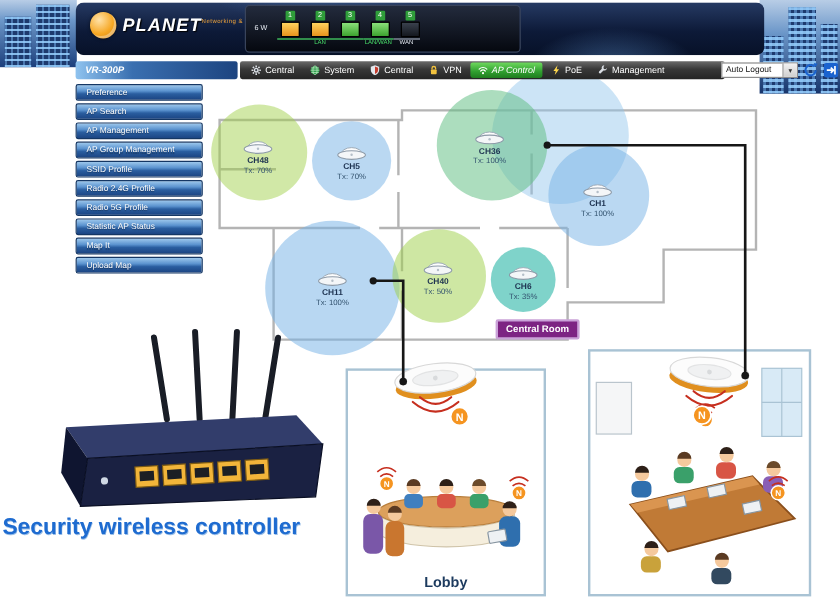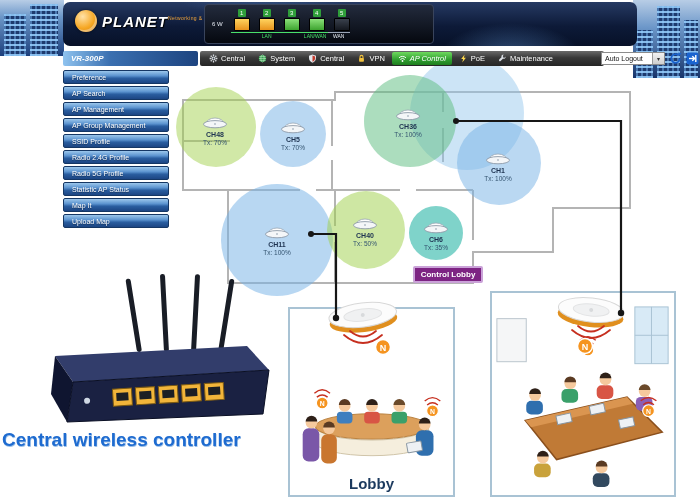--- a/index.html
+++ b/index.html
@@ -83,21 +83,21 @@
   .connectors{position:absolute;left:0;top:0;width:700px;height:503px;z-index:8;pointer-events:none;}
 
   
   .router{position:absolute;left:15px;top:272px;width:260px;height:160px;z-index:4;}
   .ctl-label{position:absolute;left:2px;top:429px;font-size:19px;font-weight:bold;color:#1e6bd0;z-index:4;
     text-shadow:.5px .5px 0 #9cc0e8;white-space:nowrap;}
   .room{position:absolute;background:#fff;border:2px solid #a9c3d4;box-sizing:border-box;z-index:5;}
   .room.lobby{left:288px;top:307px;width:167px;height:190px;}
   .room.meeting{left:490px;top:291px;width:186px;height:206px;}
   .scene{position:absolute;left:0;top:0;width:100%;height:100%;}
-  .room-label{position:absolute;left:0;right:0;bottom:3px;text-align:center;font-weight:bold;font-size:15px;color:#1c3a5e;}
+  .room-label{position:absolute;left:0;right:0;bottom:3px;text-align:center;font-weight:bold;font-size:12px;color:#1c3a5e;}
   .roomap{position:absolute;z-index:7;}
 </style>
 </head>
 <body>
 
 <div class="stage">
 
   <div class="city left">
     <div class="tower" style="left:4px;width:22px;height:42px;"></div>
     <div class="tower" style="left:30px;width:28px;height:52px;"></div>
@@ -200,21 +200,21 @@
     <div class="nav-item">
       <svg class="nico" viewBox="0 0 9 9">
           <path d="M5.6,.4 L2.2,5.1 H4.1 L3.3,8.6 L6.9,3.7 H4.9 Z" fill="#ffd84d"></path>
         </svg>
       <span>PoE</span>
     </div>
     <div class="nav-item">
       <svg class="nico" viewBox="0 0 9 9">
           <path d="M7.8,2.6 a2.2,2.2 0 0 1 -2.9,2.1 L2.6,7 a1,1 0 0 1 -1.4,-1.4 L3.5,3.3 a2.2,2.2 0 0 1 2.1,-2.9 L4.9,2.1 L5.2,3.4 L6.5,3.7 Z" fill="#d9dde3"></path>
         </svg>
-      <span>Maintenance</span>
+      <span>Management</span>
     </div>
   </div>
 
   <div class="logout-area">
     <div class="select">
       <span>Auto Logout</span>
       <span class="sel-btn">▾</span>
     </div>
     <svg class="icbtn" viewBox="0 0 13 13">
         <path d="M10.8,6.5 a4.3,4.3 0 1 1 -1.3,-3.1" fill="none" stroke="#1a63cf" stroke-width="1.7"></path>
@@ -317,21 +317,21 @@
   <div class="ap" style="left:404px;top:221px;">
     <svg class="apdev" viewBox="0 0 26 13">
         <path d="M4,8 a9,6 0 0 1 18,0" fill="#fdfdfd" stroke="#9aa7b5" stroke-width=".8"></path>
         <ellipse cx="13" cy="8.2" rx="11.5" ry="3.6" fill="#f4f6f8" stroke="#8d9aa8" stroke-width=".9"></ellipse>
         <circle cx="13" cy="8" r="1" fill="#b4bec8"></circle>
       </svg>
     <div class="apl1">CH6</div>
     <div class="apl2">Tx: 35%</div>
   </div>
 
-  <div class="ctrl-room">Control Lobby</div>
+  <div class="ctrl-room">Central Room</div>
 
   <svg class="router" viewBox="0 0 260 160">
     <g>
       <rect x="122" y="6" width="5" height="74" rx="2.5" fill="#191d26" transform="rotate(-9 124 80)"></rect>
       <rect x="149" y="2" width="5" height="78" rx="2.5" fill="#191d26" transform="rotate(-3 151 80)"></rect>
       <rect x="176" y="2" width="5" height="78" rx="2.5" fill="#191d26" transform="rotate(3 178 80)"></rect>
       <rect x="203" y="6" width="5" height="74" rx="2.5" fill="#191d26" transform="rotate(9 205 80)"></rect>
     </g>
     <g>
       <polygon points="40,84 232,74 254,98 58,110" fill="#323d6b"></polygon>
@@ -345,21 +345,21 @@
       <rect x="121" y="114" width="19" height="17" fill="#f2b53a" stroke="#7c5a12"></rect>
         <rect x="124.5" y="118" width="12" height="8" fill="#1c1f24"></rect>
       <rect x="144" y="114" width="19" height="17" fill="#f2b53a" stroke="#7c5a12"></rect>
         <rect x="147.5" y="118" width="12" height="8" fill="#1c1f24"></rect>
       <rect x="167" y="114" width="19" height="17" fill="#f2b53a" stroke="#7c5a12"></rect>
         <rect x="170.5" y="118" width="12" height="8" fill="#1c1f24"></rect>
       <rect x="190" y="114" width="19" height="17" fill="#f2b53a" stroke="#7c5a12"></rect>
         <rect x="193.5" y="118" width="12" height="8" fill="#1c1f24"></rect>
     </g>
   </svg>
-  <div class="ctl-label">Central wireless controller</div>
+  <div class="ctl-label">Security wireless controller</div>
 
   <div class="room lobby">
     <svg class="scene" viewBox="0 0 167 190">
       <g>
         <path d="M26,120 a58,14 0 0 0 116,0 l0,16 a58,14 0 0 1 -116,0 z" fill="#f5eedd" stroke="#cfc3a8"></path>
         <ellipse cx="84" cy="120" rx="58" ry="13" fill="#dca05c" stroke="#b97f3c"></ellipse>
       </g>
       <g>
         <rect x="48" y="105" width="16" height="12" rx="4" fill="#3f7fbf"></rect>
           <circle cx="56" cy="99" r="6" fill="#f5c99d"></circle>

